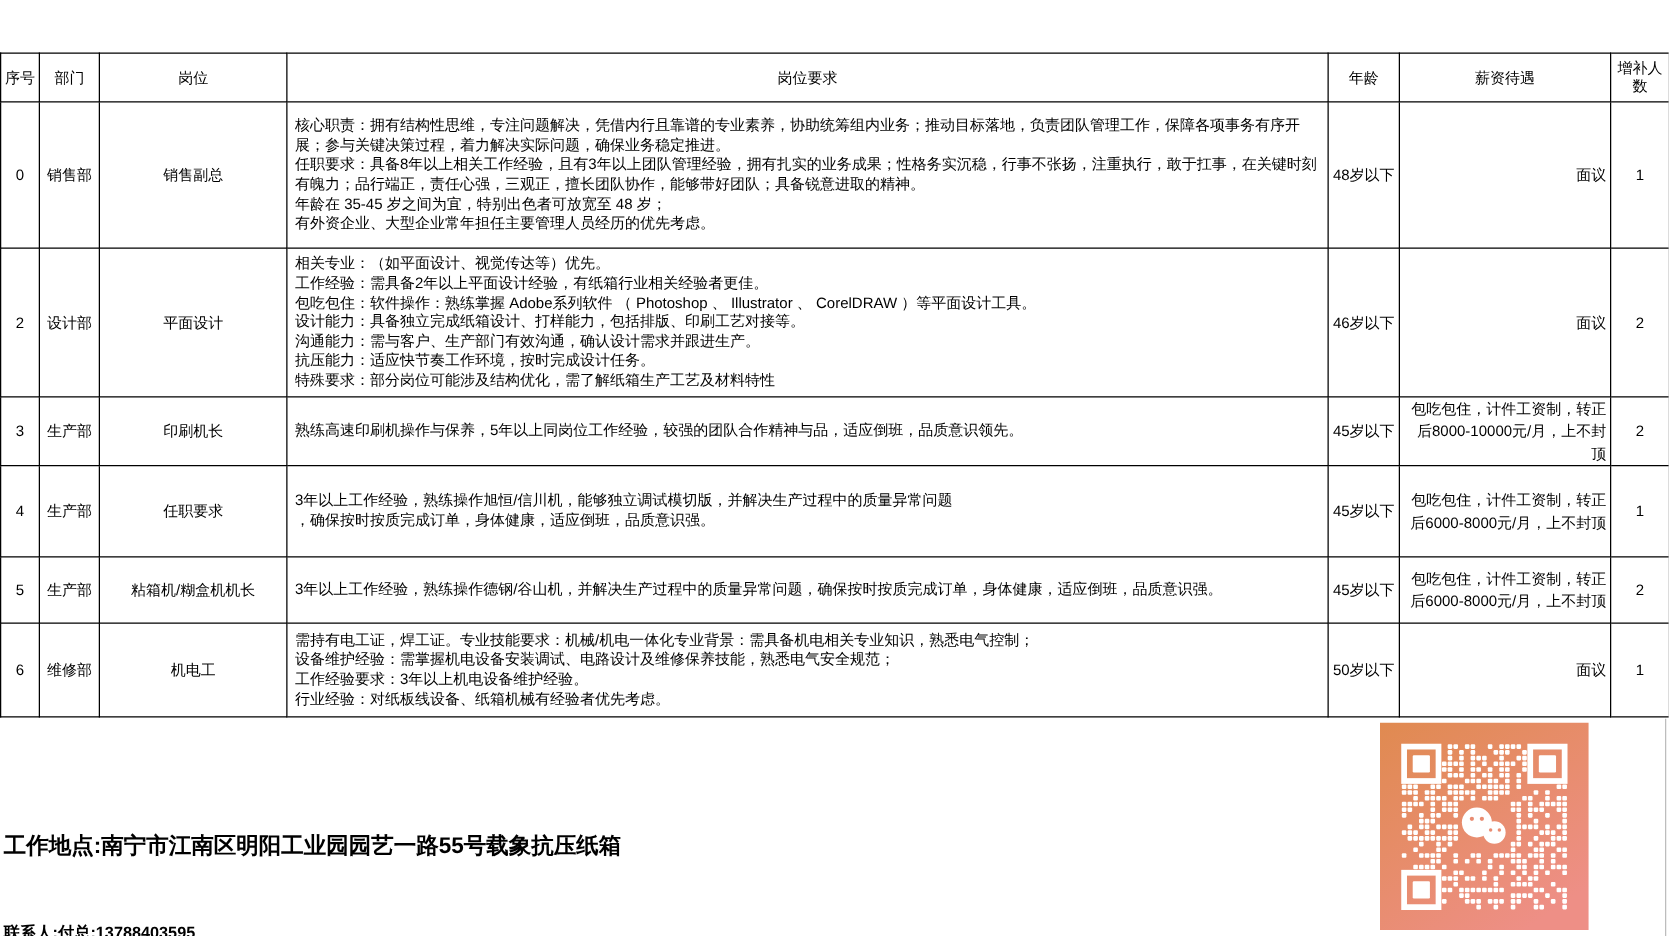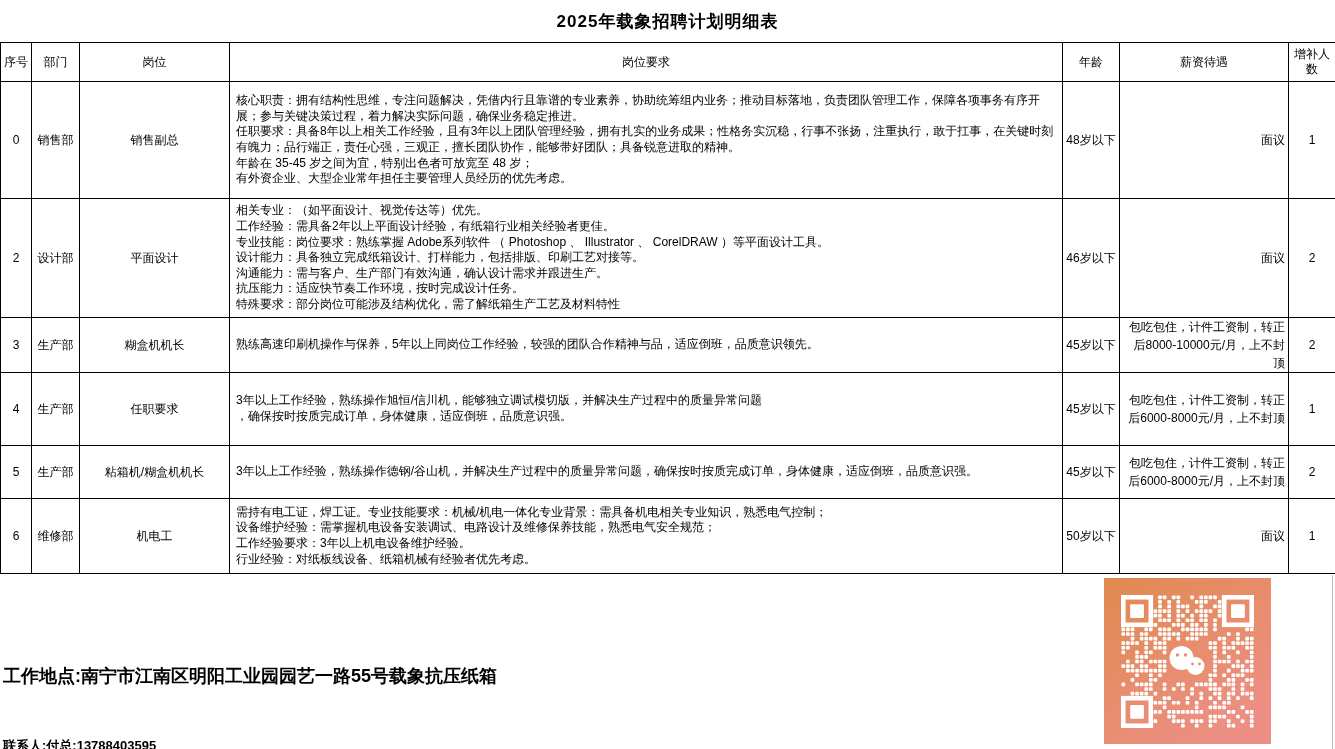--- a/index.html
+++ b/index.html
@@ -39,21 +39,20 @@
   .qr-box svg { display:block; }
 
   .grid-edge { position:absolute; left:1332px; top:575px; width:1px; height:174px;
                background:#bdbdbd; }
 </style>
 </head>
 <body>
 
 <div class="page">
 
-  <div class="title">2025年载象招聘计划明细表</div>
 
   <table class="plan">
     <colgroup>
       <col style="width:31px">
         <col style="width:48px">
         <col style="width:150px">
       <col style="width:833px">
         <col style="width:57px">
         <col style="width:169px">
       <col style="width:47px">
@@ -81,33 +80,33 @@
         <td class="c-center">48岁以下</td>
         <td class="c-salary">面议</td>
         <td class="c-center">1</td>
       </tr>
       <tr class="r2">
         <td class="c-center">2</td>
         <td class="c-center">设计部</td>
         <td class="c-center">平面设计</td>
         <td class="c-req">相关专业：（如平面设计、视觉传达等）优先。
 工作经验：需具备2年以上平面设计经验，有纸箱行业相关经验者更佳。
-专业技能：岗位要求：熟练掌握 Adobe系列软件 （ Photoshop 、 Illustrator 、 CorelDRAW ）等平面设计工具。
+包吃包住：软件操作：熟练掌握 Adobe系列软件 （ Photoshop 、 Illustrator 、 CorelDRAW ）等平面设计工具。
 设计能力：具备独立完成纸箱设计、打样能力，包括排版、印刷工艺对接等。
 沟通能力：需与客户、生产部门有效沟通，确认设计需求并跟进生产。
 抗压能力：适应快节奏工作环境，按时完成设计任务。
 特殊要求：部分岗位可能涉及结构优化，需了解纸箱生产工艺及材料特性</td>
         <td class="c-center">46岁以下</td>
         <td class="c-salary">面议</td>
         <td class="c-center">2</td>
       </tr>
       <tr class="r3">
         <td class="c-center">3</td>
         <td class="c-center">生产部</td>
-        <td class="c-center">糊盒机机长</td>
+        <td class="c-center">印刷机长</td>
         <td class="c-req">熟练高速印刷机操作与保养，5年以上同岗位工作经验，较强的团队合作精神与品，适应倒班，品质意识领先。</td>
         <td class="c-center">45岁以下</td>
         <td class="c-salary">包吃包住，计件工资制，转正后8000-10000元/月，上不封顶</td>
         <td class="c-center">2</td>
       </tr>
       <tr class="r4">
         <td class="c-center">4</td>
         <td class="c-center">生产部</td>
         <td class="c-center">任职要求</td>
         <td class="c-req">3年以上工作经验，熟练操作旭恒/信川机，能够独立调试模切版，并解决生产过程中的质量异常问题

